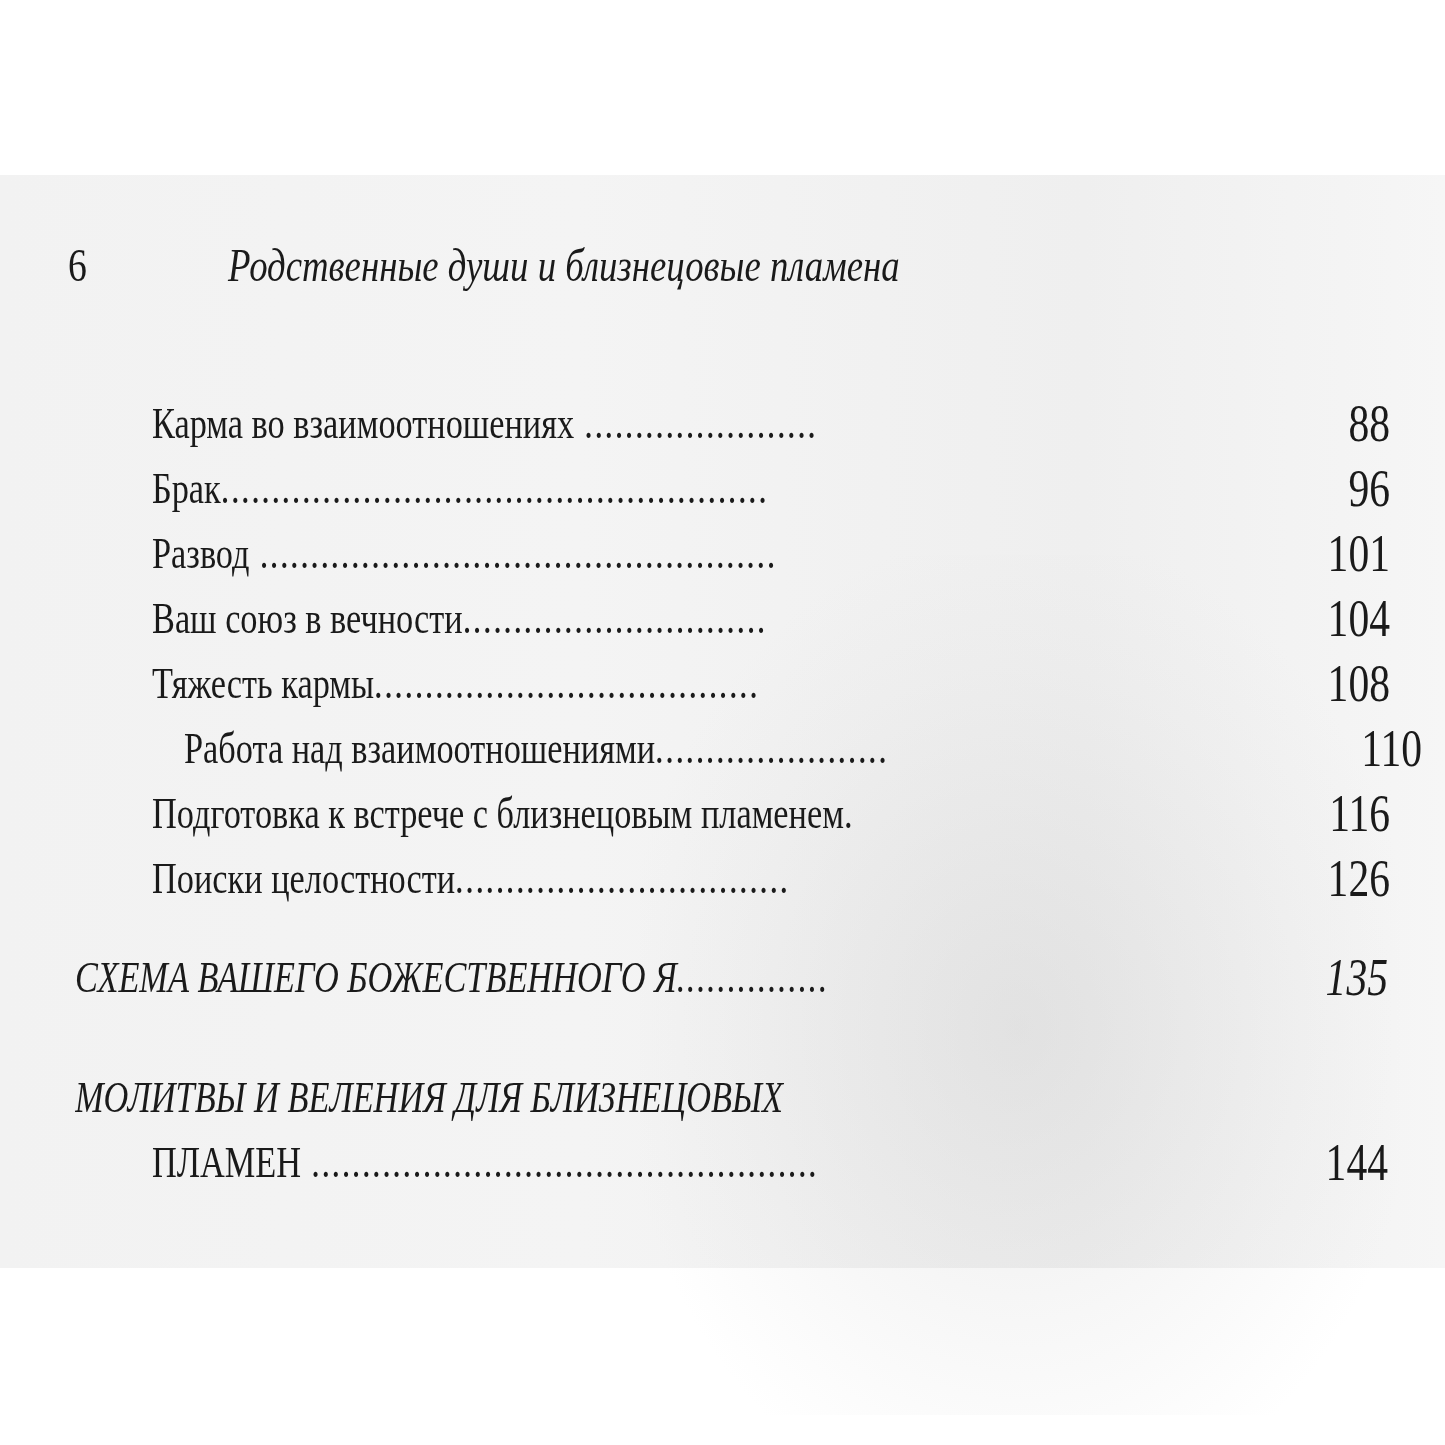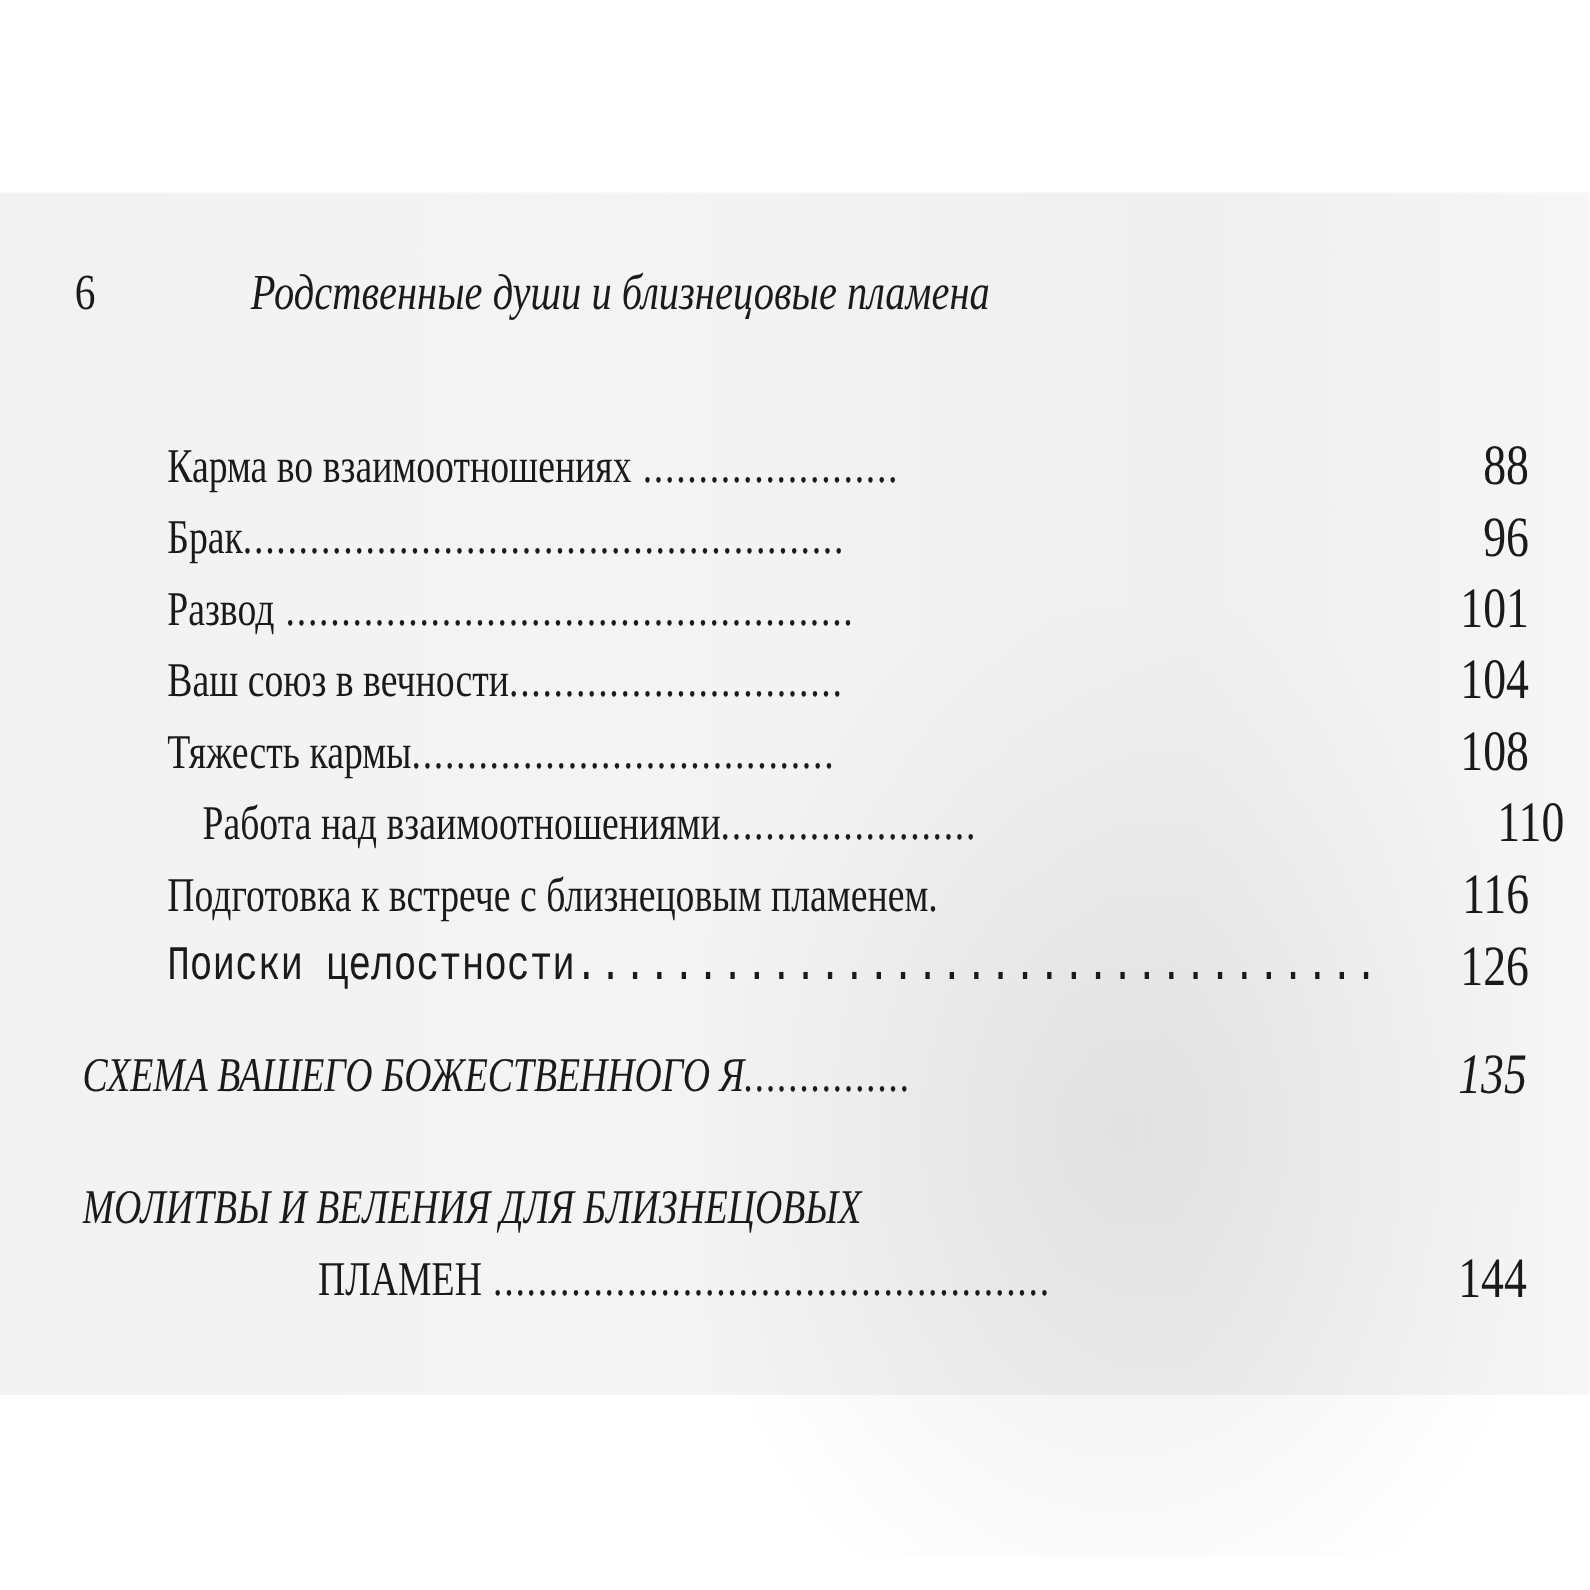--- a/index.html
+++ b/index.html
@@ -174,21 +174,21 @@
   <div class="toc-row" style="left:152px; width:1238px; top:783px;">
     <div class="toc-entry" style="left:0; width:1135px;">
       <span class="toc-entry-inner">
         <span class="toc-label">Подготовка к встрече с близнецовым пламенем.</span><span class="toc-leader"></span>
       </span>
     </div>
     <span class="toc-page">116</span>
   </div>
 
   <div class="toc-row" style="left:152px; width:1238px; top:848px;">
-    <div class="toc-entry" style="left:0; width:1125px;font-family:Liberation Mono, monospace;">
+    <div class="toc-entry" style="left:0; width:1125px;">
       <span class="toc-entry-inner">
         <span class="toc-label">Поиски целостности</span><span class="toc-leader">.................................</span>
       </span>
     </div>
     <span class="toc-page">126</span>
   </div>
 
   <div class="toc-row" style="left:75px; width:1313px; top:947px;font-style:italic;">
     <div class="toc-entry" style="left:0; width:1205px;">
       <span class="toc-entry-inner">
@@ -199,21 +199,21 @@
   </div>
 
   <div class="toc-row" style="left:75px; width:1313px; top:1067px;font-style:italic;">
     <div class="toc-entry" style="left:0; width:1205px;">
       <span class="toc-entry-inner">
         <span class="toc-label">МОЛИТВЫ И ВЕЛЕНИЯ ДЛЯ БЛИЗНЕЦОВЫХ</span>
       </span>
     </div>
   </div>
 
-  <div class="toc-row" style="left:152px; width:1236px; top:1132px;text-align:center;">
+  <div class="toc-row" style="left:152px; width:1236px; top:1132px;">
     <div class="toc-entry" style="left:0; width:1128px;">
       <span class="toc-entry-inner">
         <span class="toc-label">ПЛАМЕН</span><span class="toc-leader"> ..................................................</span>
       </span>
     </div>
     <span class="toc-page">144</span>
   </div>
 
 </div>
 

